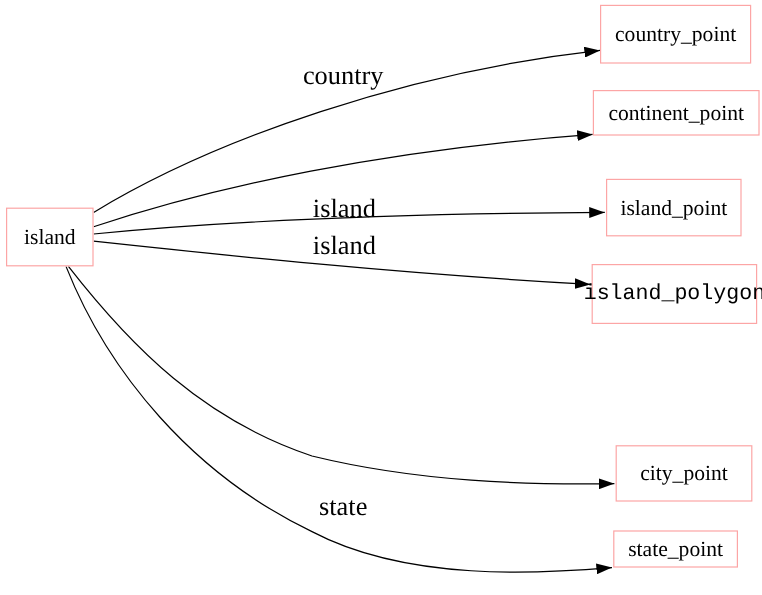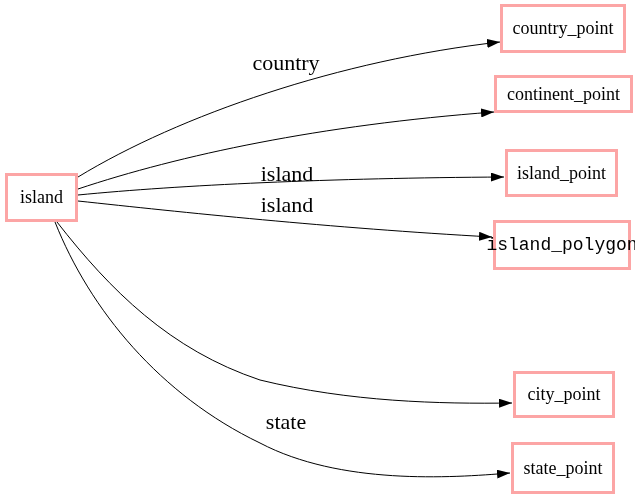--- a/index.html
+++ b/index.html
@@ -24,21 +24,21 @@
     height: 496px;
   }
   .edges-layer path.edge {
     fill: none;
     stroke: #000000;
     stroke-width: 1;
   }
   .node {
     position: absolute;
     box-sizing: border-box;
-    border: 3px solid #fca5a5;
+    border: 1px solid #fca5a5;
     background: #ffffff;
     display: flex;
     align-items: center;
     justify-content: center;
     font-size: 18px;
     white-space: nowrap;
   }
   .edge-label {
     position: absolute;
     transform: translateX(-50%);
@@ -73,23 +73,23 @@
   <div class="node" style="left:5px; top:173px; width:73px; height:49px;">island</div>
 
   <div class="node" style="left:500px; top:4px; width:126px; height:49px;">country_point</div>
 
   <div class="node" style="left:494px; top:75px; width:139px; height:38px;">continent_point</div>
 
   <div class="node" style="left:505px; top:149px; width:113px; height:48px;">island_point</div>
 
   <div class="node" style="left:493px; top:220px; width:138px; height:50px;font-family:Liberation Mono, monospace;">island_polygon</div>
 
-  <div class="node" style="left:513px; top:371px; width:102px; height:47px;text-align:center;">city_point</div>
+  <div class="node" style="left:513px; top:371px; width:114px; height:47px;text-align:center;">city_point</div>
 
-  <div class="node" style="left:511px; top:442px; width:104px; height:52px;">state_point</div>
+  <div class="node" style="left:511px; top:442px; width:104px; height:31px;">state_point</div>
 
   <div class="edge-label" style="left:286px; top:53px;">country</div>
 
 
   <div class="edge-label" style="left:287px; top:164px;">island</div>
 
   <div class="edge-label" style="left:287px; top:195px;">island</div>
 
 
   <div class="edge-label" style="left:286px; top:412px;">state</div>

